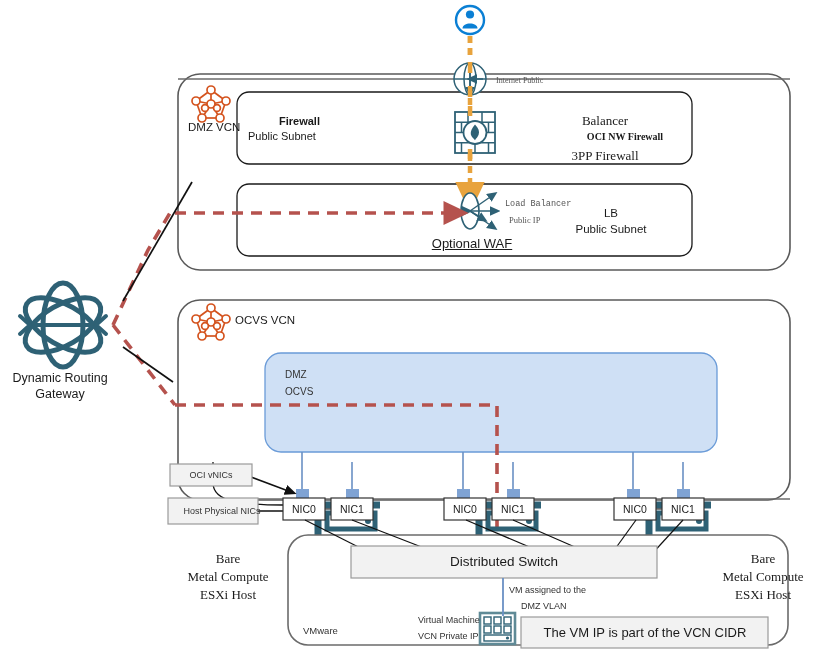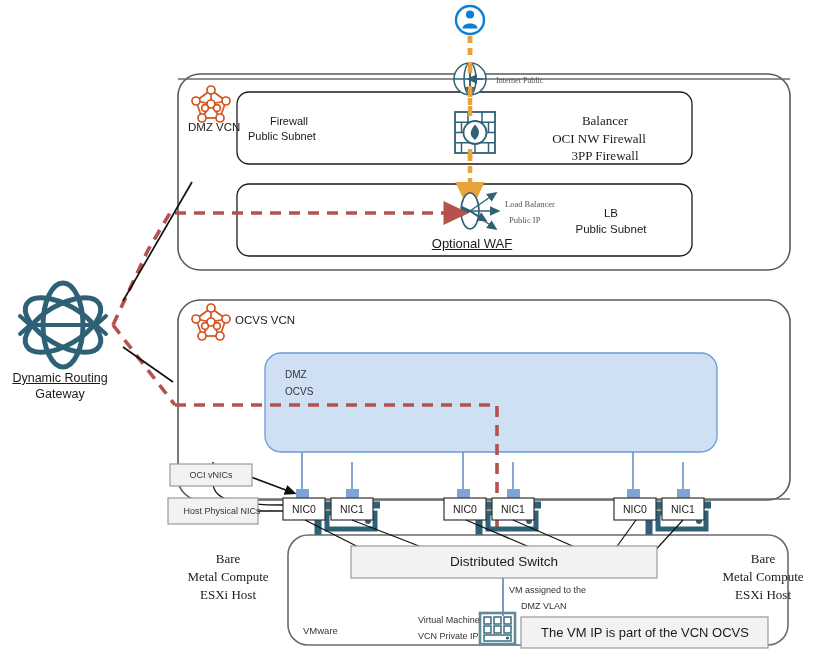--- a/index.html
+++ b/index.html
@@ -250,34 +250,34 @@
 
     <rect x="170" y="464" width="82" height="22" fill="#f2f2f2" stroke="#9a9a9a" stroke-width="1.2"></rect>
     <rect x="168" y="498" width="90" height="26" fill="#f2f2f2" stroke="#9a9a9a" stroke-width="1.2"></rect>
   </svg>
 
   <div class="lbl" style="left:188px;top:120px;font-size:11.5px;">DMZ VCN</div>
 
   <div class="lbl" style="left:496px;top:76px;font-size:8px;color:#555;
               font-family:'Liberation Serif',serif;">Internet Public</div>
 
-  <div class="lbl" style="left:270px;top:115px;font-size:11px;">Firewall</div>
+  <div class="lbl" style="left:279px;top:115px;font-size:11px;font-weight:bold;">Firewall</div>
   <div class="lbl" style="left:248px;top:130px;font-size:11px;">Public Subnet</div>
 
   <div class="lbl ctr serif" style="left:605px;top:113px;font-size:13px;">Balancer</div>
-  <div class="lbl ctr serif" style="left:599px;top:131px;font-size:13px;">OCI NW Firewall</div>
+  <div class="lbl ctr serif" style="left:625px;top:131px;font-size:10px;font-weight:bold;">OCI NW Firewall</div>
   <div class="lbl ctr serif" style="left:605px;top:148px;font-size:13px;">3PP Firewall</div>
 
-  <div class="lbl serif" style="left:505px;top:199px;font-size:8.5px;color:#555;">Load Balancer</div>
+  <div class="lbl serif" style="left:505px;top:199px;font-size:8.5px;color:#555;font-family:Liberation Mono, monospace;">Load Balancer</div>
   <div class="lbl serif" style="left:509px;top:215px;font-size:8.5px;color:#555;">Public IP</div>
   <div class="lbl ctr" style="left:472px;top:236px;font-size:13px;text-decoration:underline;">Optional WAF</div>
   <div class="lbl ctr" style="left:611px;top:206px;font-size:11.5px;">LB</div>
   <div class="lbl ctr" style="left:611px;top:222px;font-size:11.5px;">Public Subnet</div>
 
-  <div class="lbl ctr" style="left:60px;top:371px;font-size:12.5px;text-decoration:underline;">Dynamic Routing</div>
+  <div class="lbl ctr" style="left:60px;top:371px;font-size:12.5px;">Dynamic Routing</div>
   <div class="lbl ctr" style="left:60px;top:387px;font-size:12.5px;">Gateway</div>
 
   <div class="lbl" style="left:235px;top:313px;font-size:11.5px;">OCVS VCN</div>
   <div class="lbl" style="left:285px;top:369px;font-size:10px;color:#333;">DMZ</div>
   <div class="lbl" style="left:285px;top:386px;font-size:10px;color:#333;">OCVS</div>
 
   <div class="lbl ctr" style="left:211px;top:470px;font-size:9px;color:#333;">OCI vNICs</div>
   <div class="lbl ctr" style="left:213px;top:506px;font-size:9px;color:#333;margin-left:9px;">Host Physical NICs</div>
 
   <div class="lbl ctr" style="left:304px;top:503px;font-size:10.5px;">NIC0</div>
@@ -294,15 +294,15 @@
   <div class="lbl ctr serif" style="left:763px;top:551px;font-size:13px;">Bare</div>
   <div class="lbl ctr serif" style="left:763px;top:569px;font-size:13px;">Metal Compute</div>
   <div class="lbl ctr serif" style="left:763px;top:587px;font-size:13px;">ESXi Host</div>
 
   <div class="lbl" style="left:303px;top:625px;font-size:9.5px;color:#333;">VMware</div>
   <div class="lbl ctr" style="left:504px;top:554px;font-size:13.5px;">Distributed Switch</div>
   <div class="lbl" style="left:509px;top:585px;font-size:9px;color:#333;">VM assigned to the</div>
   <div class="lbl" style="left:521px;top:601px;font-size:9px;color:#333;">DMZ VLAN</div>
   <div class="lbl" style="left:418px;top:615px;font-size:9px;color:#333;">Virtual Machine</div>
   <div class="lbl" style="left:418px;top:631px;font-size:9px;color:#333;">VCN Private IP</div>
-  <div class="lbl ctr" style="left:645px;top:625px;font-size:13px;">The VM IP is part of the VCN OCVS</div>
+  <div class="lbl ctr" style="left:645px;top:625px;font-size:13px;">The VM IP is part of the VCN CIDR</div>
 
 </div>
 
 </body></html>

